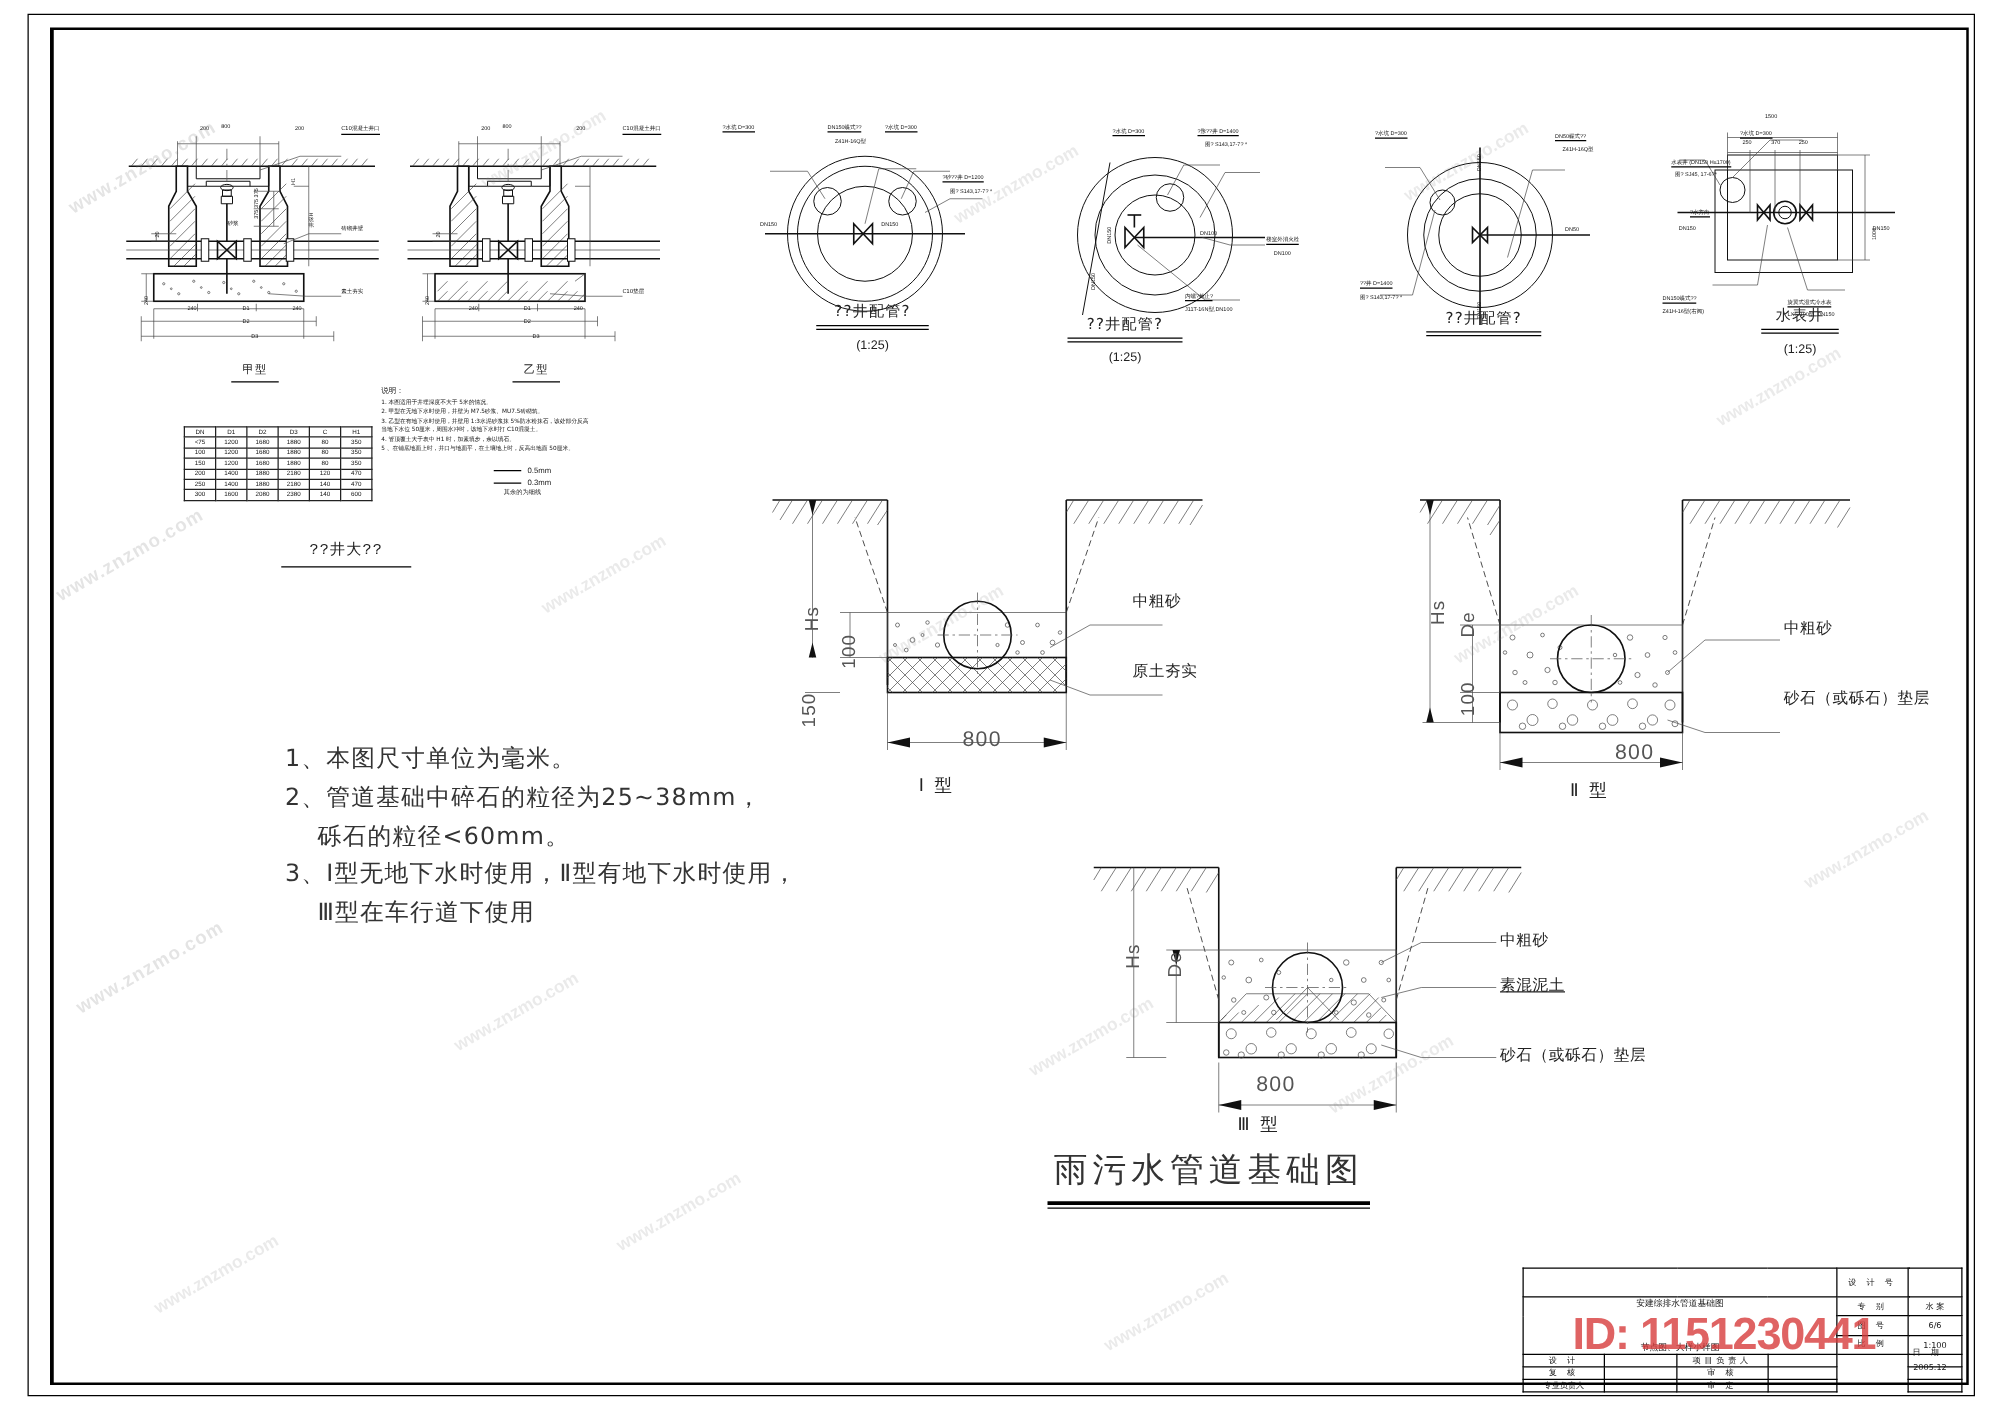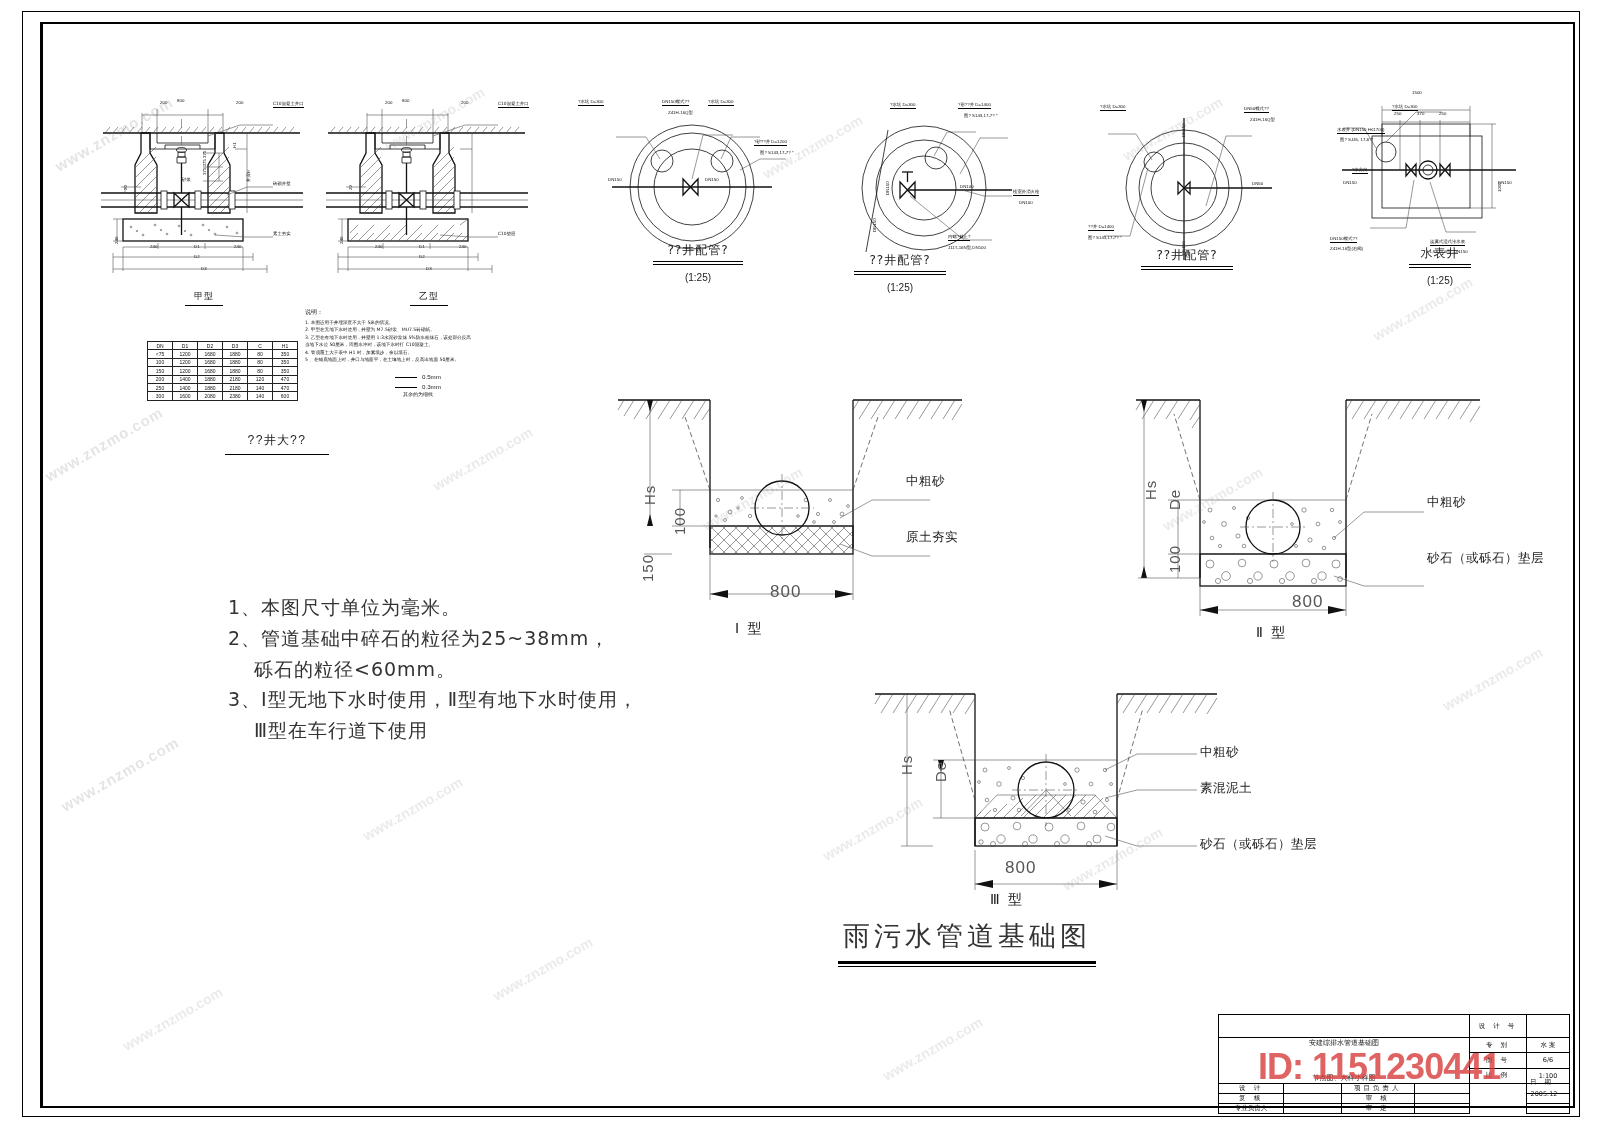--- a/index.html
+++ b/index.html
@@ -770,21 +770,21 @@
     <path d="M120 234 L138 230 L138 238 Z" fill="#111"></path>
     <path d="M262 234 L244 230 L244 238 Z" fill="#111"></path>
     <path class="stthin" d="M250 120 L282 104 L342 104"></path>
     <path class="stthin" d="M250 148 L282 140 L342 140"></path>
     <path class="stthin" d="M250 186 L282 196 L342 196"></path>
   </svg>
   <span class="dimv" style="left:898px;top:775px;">Hs</span>
   <span class="dimv" style="left:932px;top:782px;">De</span>
   <span class="dim" style="left:1005px;top:858px;">800</span>
   <span class="leadlab cn" style="left:1200px;top:744px;">中粗砂</span>
-  <span class="leadlab cn" style="left:1200px;top:780px;">素混泥土</span>
+  <span class="leadlab cn" style="left:1200px;top:780px;text-decoration:underline;">素混泥土</span>
   <span class="leadlab cn" style="left:1200px;top:836px;">砂石（或砾石）垫层</span>
   <span class="typelabel cn" style="left:990px;top:891px;">Ⅲ 型</span>
 
   <div id="notes">
     <div class="nl">1、本图尺寸单位为毫米。</div>
     <div class="nl">2、管道基础中碎石的粒径为25~38mm，</div>
     <div class="nl ind">砾石的粒径&lt;60mm。</div>
     <div class="nl">3、Ⅰ型无地下水时使用，Ⅱ型有地下水时使用，</div>
     <div class="nl ind">Ⅲ型在车行道下使用</div>
   </div>

